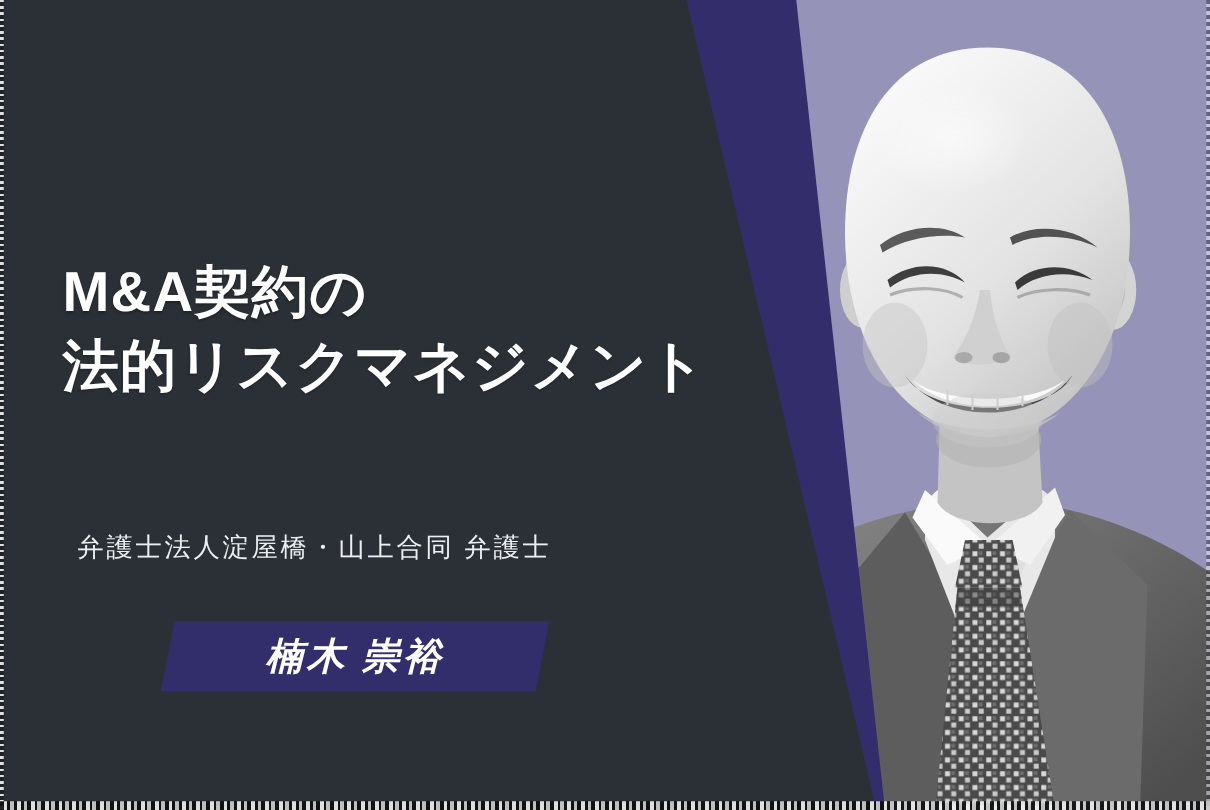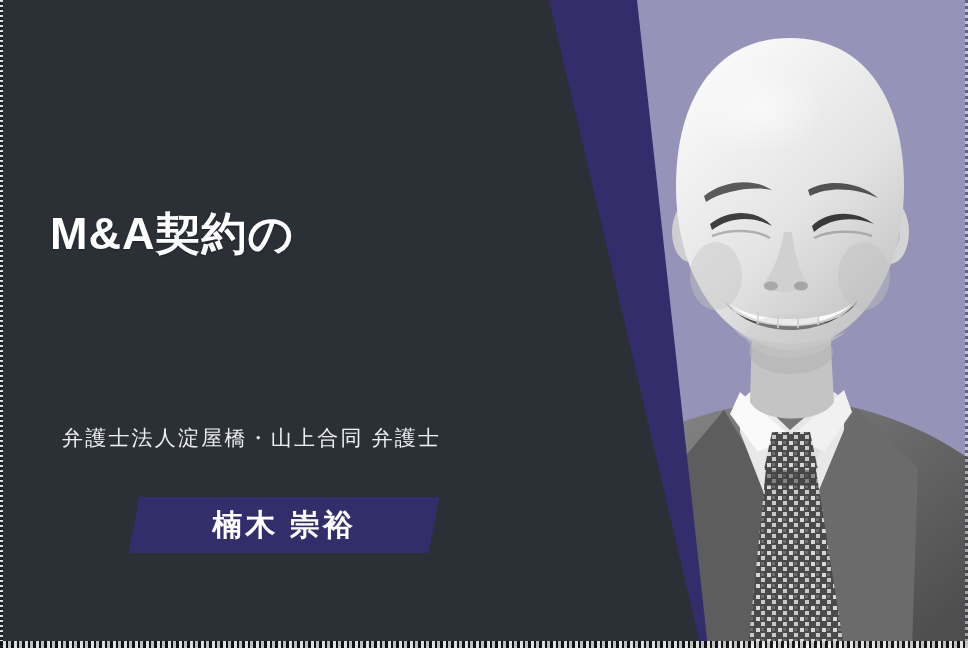--- a/index.html
+++ b/index.html
@@ -82,20 +82,21 @@
   .badge-label{
     position:absolute;
     left:134px;top:497px;
     width:300px;height:56px;
     display:flex;align-items:center;justify-content:center;
     color:#ffffff;
     font-size:30px;
     font-weight:bold;
     letter-spacing:3px;
     white-space:nowrap;
+    font-style:italic;
   }
 
   
   .edge-left{
     position:absolute;left:0;top:0;width:3px;height:648px;
     background:repeating-linear-gradient(to bottom,#ffffff 0 2px,#1b1f22 2px 5px);
     opacity:.85;
   }
   .edge-bottom{
     position:absolute;left:0;bottom:0;width:968px;height:7px;
@@ -204,20 +205,21 @@
   </div>
 
   <div class="band-purple"></div>
 
   <div class="panel-dark"></div>
 
   <div class="content">
 
     <div class="title">
       <span class="line">M&amp;A契約の</span>
+      <span class="line">法的リスクマネジメント</span>
     </div>
 
     <div class="subtitle">弁護士法人淀屋橋・山上合同 弁護士</div>
 
     <div class="badge"></div>
     <div class="badge-label">楠木 崇裕</div>
   </div>
 
   <div class="edge-left"></div>
   <div class="edge-right"></div>

